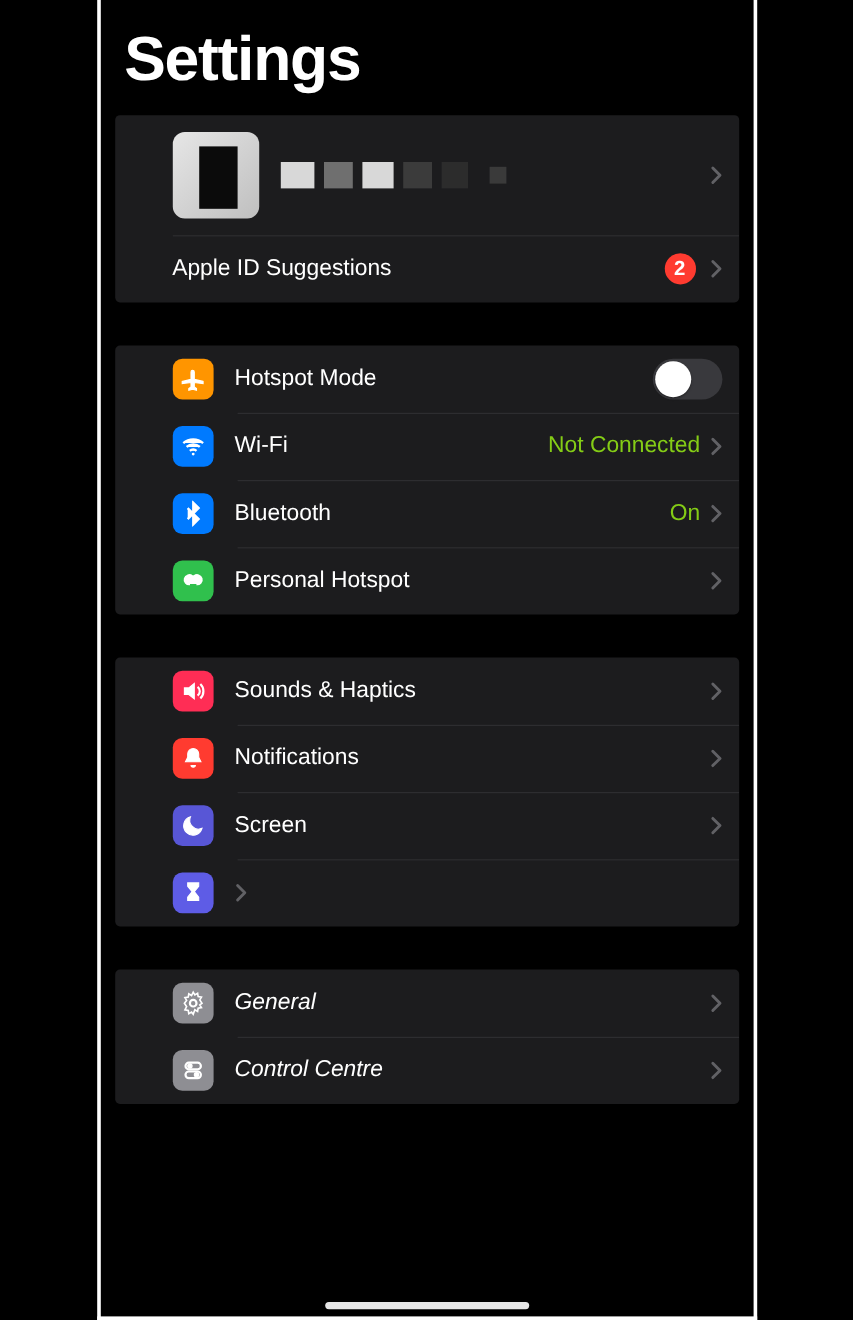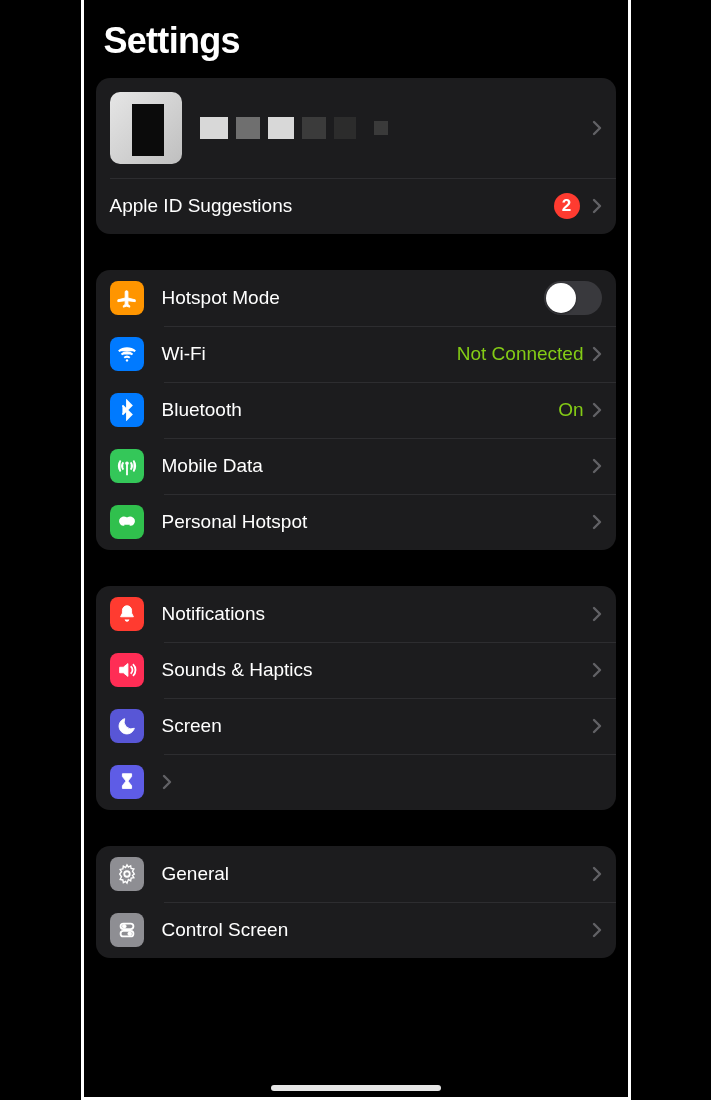--- a/index.html
+++ b/index.html
@@ -1,20 +1,20 @@
 <!DOCTYPE html>
 <html><head>
 <meta charset="utf-8">
 <style>
   html,body{margin:0;padding:0;background:#000;color:#fff;font-family:-apple-system,"SF Pro Text","Helvetica Neue",Arial,sans-serif;}
   .stage{width:711px;height:1100px;margin:0 auto;background:#000;position:relative;display:flex;justify-content:center;}
   .phone{position:relative;width:550px;height:1100px;background:#000;border-left:3px solid #fff;border-right:3px solid #fff;border-bottom:3px solid #fff;box-sizing:border-box;overflow:hidden;}
   .content{padding:0 12px 0 12px;}
-  h1.title{font-size:36px;font-weight:700;letter-spacing:-.02em;margin:20px 0 16px 8px;}
-  .group{background:#1c1c1e;border-radius:14px;overflow:hidden;margin-bottom:36px;}
+  h1.title{font-size:52px;font-weight:700;letter-spacing:-.02em;margin:20px 0 16px 8px;}
+  .group{background:#1c1c1e;border-radius:4px;overflow:hidden;margin-bottom:36px;padding-left:34px;}
   .row{display:flex;align-items:center;min-height:56px;padding:8px 14px 8px 14px;box-sizing:border-box;position:relative;}
   .row + .row::before{content:"";position:absolute;left:68px;right:0;top:0;height:1px;background:#2d2d30;}
   .row.profile{min-height:96px;padding-top:14px;padding-bottom:14px;}
   .row.suggestions::before{left:14px;}
   .avatar{width:72px;height:72px;border-radius:10px;background:linear-gradient(135deg,#e6e6e6,#bfbfbf);flex:none;margin-right:18px;position:relative;overflow:hidden;}
   .avatar::after{content:"";position:absolute;inset:12px 18px 8px 22px;background:#0b0b0b;}
   .name-redact{flex:1;display:flex;gap:8px;align-items:center;filter:blur(0.4px);}
   .blk{height:22px;background:#d8d8d8;}
   .blk.b1{width:28px;}
   .blk.b2{width:24px;background:#6f6f6f;}
@@ -116,84 +116,66 @@
           </span>
           <span class="label">Bluetooth</span>
           <span class="value">On</span>
           <span class="chevron">
               <svg viewBox="0 0 10 16">
                 <polyline points="2,2 8,8 2,14"></polyline>
               </svg>
             </span>
         </div>
         <div class="row">
-          <span class="icon bg-green">
-            <svg viewBox="0 0 24 24" fill="none" stroke-width="2">
-                <path d="M5 6a10 10 0 0 0 0 12"></path>
-                <path d="M8 8a6 6 0 0 0 0 8"></path>
-                <path d="M19 6a10 10 0 0 1 0 12"></path>
-                <path d="M16 8a6 6 0 0 1 0 8"></path>
-                <line x1="12" y1="10" x2="12" y2="22"></line>
-                <circle cx="12" cy="9" r="1" fill="#fff"></circle>
-              </svg>
-          </span>
-          <span class="label">Mobile Data</span>
-          <span class="chevron">
-              <svg viewBox="0 0 10 16">
-                <polyline points="2,2 8,8 2,14"></polyline>
-              </svg>
-            </span>
-        </div>
-        <div class="row">
           <span class="icon bg-green2">
             <svg viewBox="0 0 24 24" fill="none" stroke-width="2.2">
                 <path d="M9 15a4 4 0 1 1 2-7h2a4 4 0 1 1 2 7"></path>
                 <path d="M9 12h6"></path>
               </svg>
           </span>
           <span class="label">Personal Hotspot</span>
           <span class="chevron">
               <svg viewBox="0 0 10 16">
                 <polyline points="2,2 8,8 2,14"></polyline>
               </svg>
             </span>
         </div>
       </div>
 
       <div class="group">
         <div class="row">
-          <span class="icon bg-red">
-            <svg viewBox="0 0 24 24">
-                <path d="M12 3a5 5 0 0 0-5 5v3l-2 4h14l-2-4V8a5 5 0 0 0-5-5z"></path>
-                <path d="M10 18a2 2 0 0 0 4 0"></path>
-              </svg>
-          </span>
-          <span class="label">Notifications</span>
-          <span class="chevron">
-              <svg viewBox="0 0 10 16">
-                <polyline points="2,2 8,8 2,14"></polyline>
-              </svg>
-            </span>
-        </div>
-        <div class="row">
           <span class="icon bg-pink">
             <svg viewBox="0 0 24 24">
                 <path d="M4 9v6h4l5 4V5L8 9H4z"></path>
                 <path d="M16 8a5 5 0 0 1 0 8" fill="none" stroke-width="2"></path>
                 <path d="M18.5 5.5a9 9 0 0 1 0 13" fill="none" stroke-width="2"></path>
               </svg>
           </span>
           <span class="label">Sounds &amp; Haptics</span>
           <span class="chevron">
               <svg viewBox="0 0 10 16">
                 <polyline points="2,2 8,8 2,14"></polyline>
               </svg>
             </span>
         </div>
         <div class="row">
+          <span class="icon bg-red">
+            <svg viewBox="0 0 24 24">
+                <path d="M12 3a5 5 0 0 0-5 5v3l-2 4h14l-2-4V8a5 5 0 0 0-5-5z"></path>
+                <path d="M10 18a2 2 0 0 0 4 0"></path>
+              </svg>
+          </span>
+          <span class="label">Notifications</span>
+          <span class="chevron">
+              <svg viewBox="0 0 10 16">
+                <polyline points="2,2 8,8 2,14"></polyline>
+              </svg>
+            </span>
+        </div>
+        <div class="row">
           <span class="icon bg-indigo">
             <svg viewBox="0 0 24 24">
                 <path d="M20 14.5A8 8 0 0 1 9.5 4 8.5 8.5 0 1 0 20 14.5z"></path>
               </svg>
           </span>
           <span class="label">Screen</span>
           <span class="chevron">
               <svg viewBox="0 0 10 16">
                 <polyline points="2,2 8,8 2,14"></polyline>
               </svg>
@@ -206,21 +188,21 @@
               </svg>
           </span>
           <span class="chevron">
               <svg viewBox="0 0 10 16">
                 <polyline points="2,2 8,8 2,14"></polyline>
               </svg>
             </span>
         </div>
       </div>
 
-      <div class="group" style="margin-bottom:10px;">
+      <div class="group" style="margin-bottom:10px;font-style:italic;">
         <div class="row">
           <span class="icon bg-gray">
             <svg viewBox="0 0 24 24">
                 <circle cx="12" cy="12" r="3" fill="none" stroke-width="2"></circle>
                 <path d="M12 2l1.5 2.5L16 3l.5 3 3 .5-1.5 2.5L20 12l-2 1.5 1.5 2.5-3 .5-.5 3-2.5-1.5L12 22l-1.5-2-2.5 1.5-.5-3-3-.5L6 15 4 12l2-2.5L4.5 7l3-.5L8 3.5 10.5 5 12 2z" fill="none" stroke-width="1.5"></path>
               </svg>
           </span>
           <span class="label">General</span>
           <span class="chevron">
               <svg viewBox="0 0 10 16">
@@ -230,21 +212,21 @@
         </div>
         <div class="row">
           <span class="icon bg-gray">
             <svg viewBox="0 0 24 24">
                 <rect x="5" y="5" width="14" height="6" rx="3" fill="none" stroke-width="2"></rect>
                 <circle cx="9" cy="8" r="2" fill="#fff"></circle>
                 <rect x="5" y="13" width="14" height="6" rx="3" fill="none" stroke-width="2"></rect>
                 <circle cx="15" cy="16" r="2" fill="#fff"></circle>
               </svg>
           </span>
-          <span class="label">Control Screen</span>
+          <span class="label">Control Centre</span>
           <span class="chevron">
               <svg viewBox="0 0 10 16">
                 <polyline points="2,2 8,8 2,14"></polyline>
               </svg>
             </span>
         </div>
       </div>
     </div>
     <div class="home-indicator"></div>
   </div>

